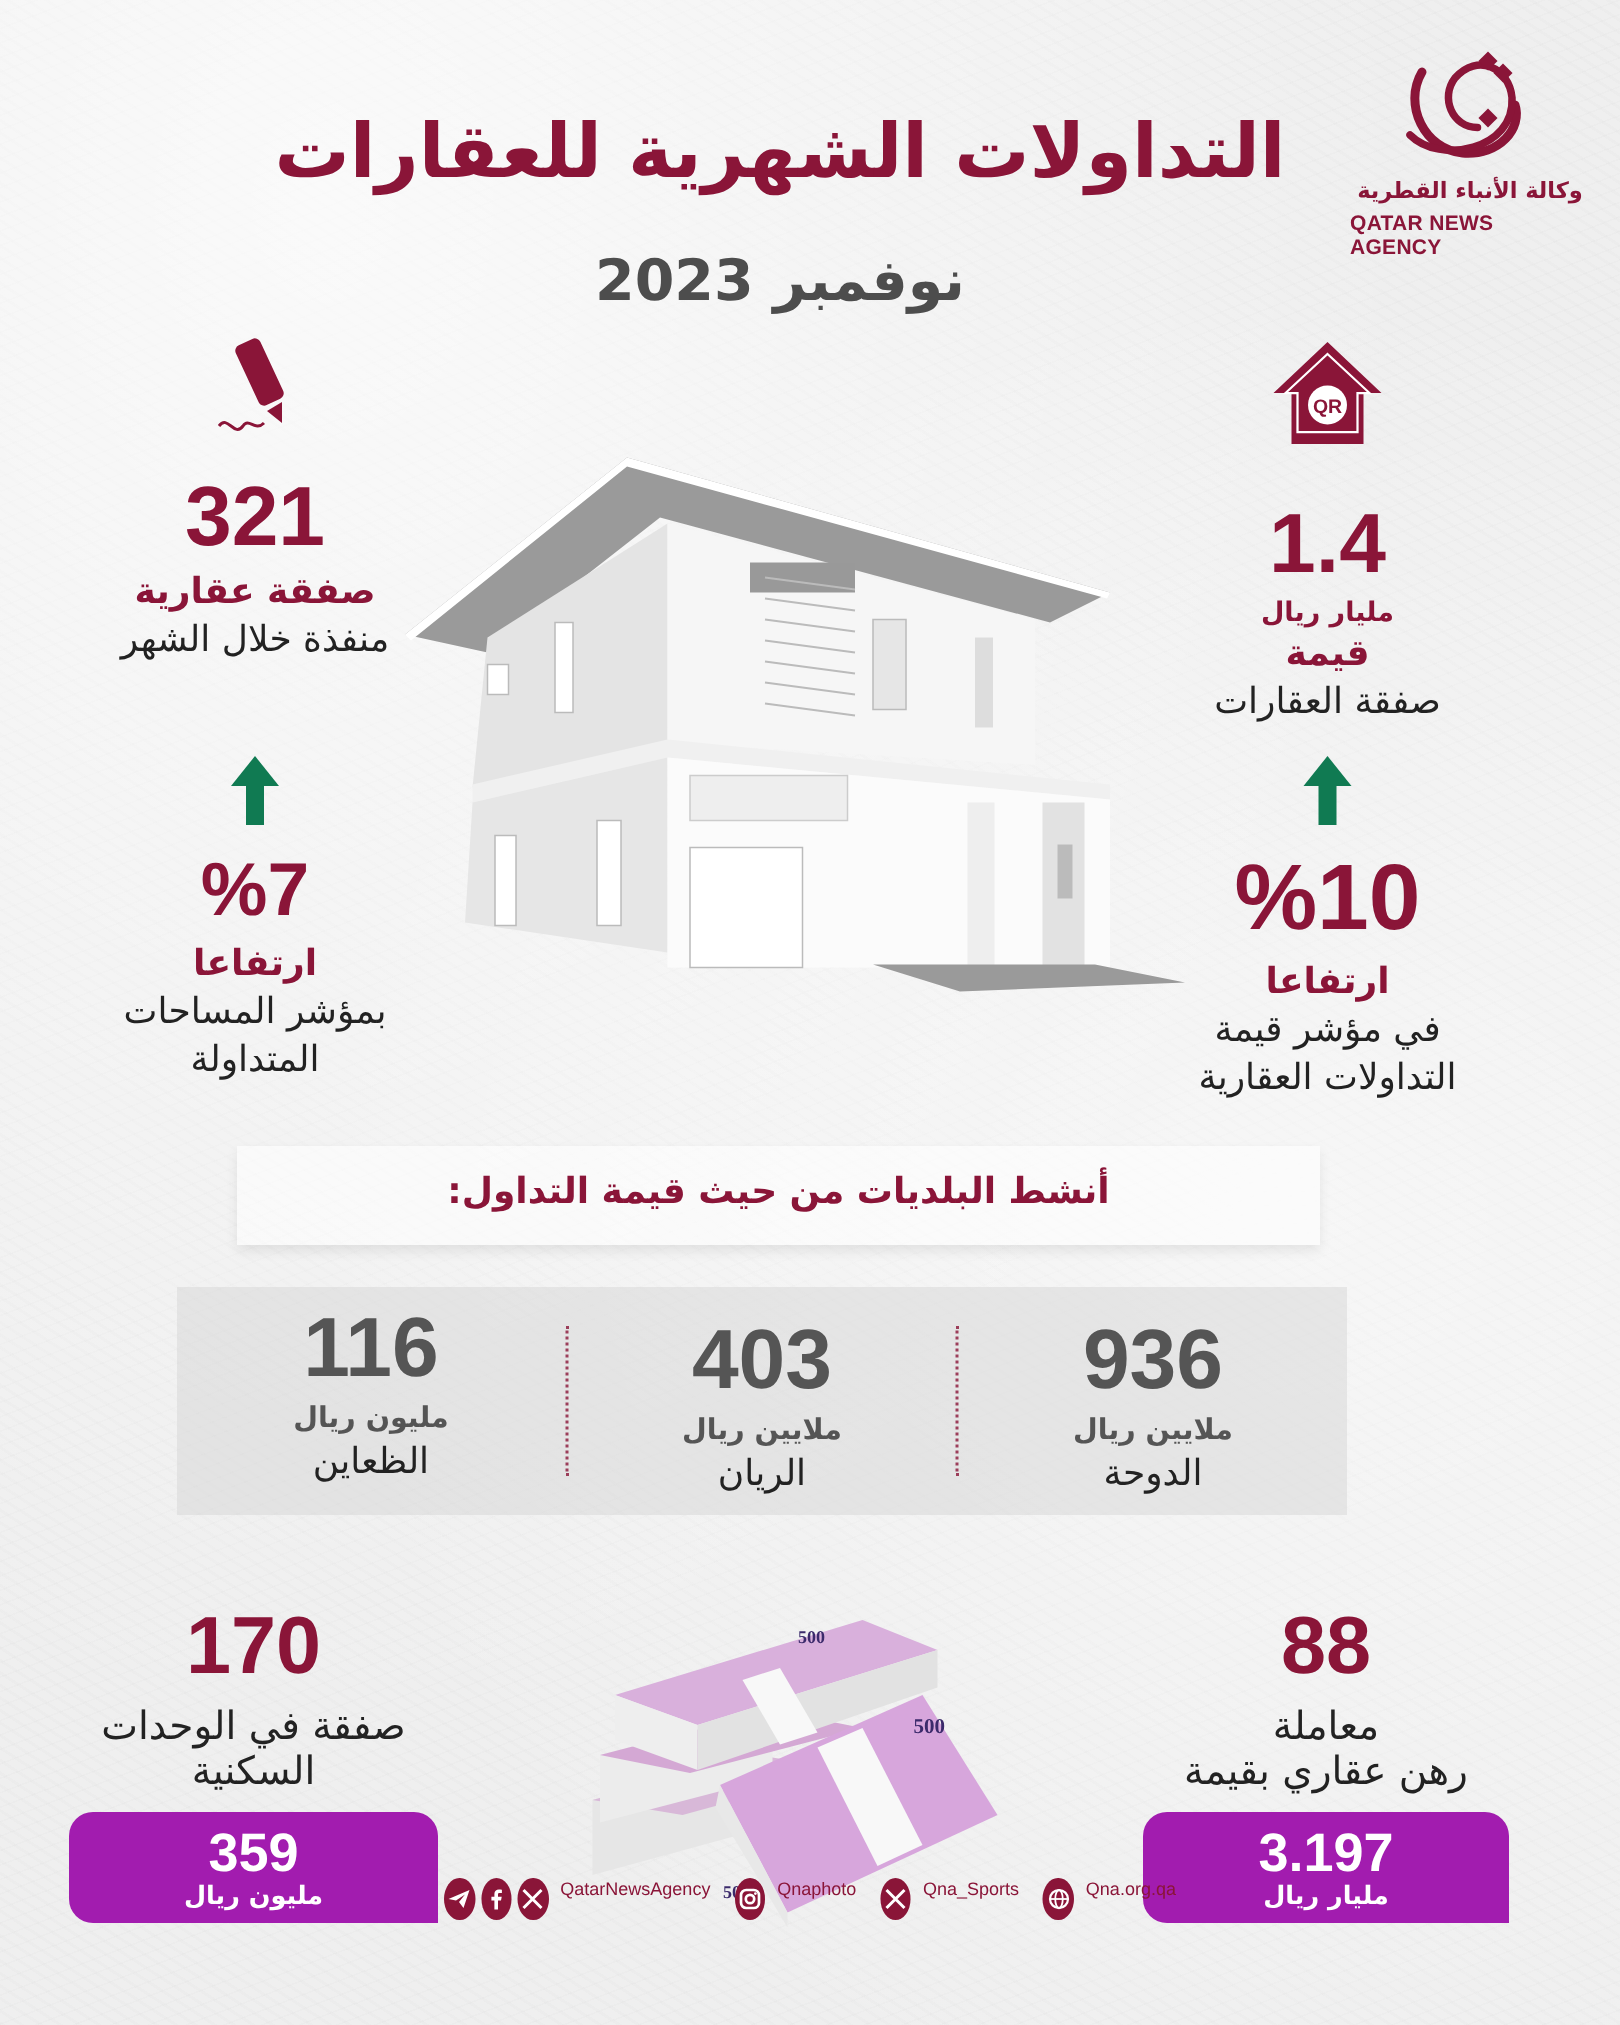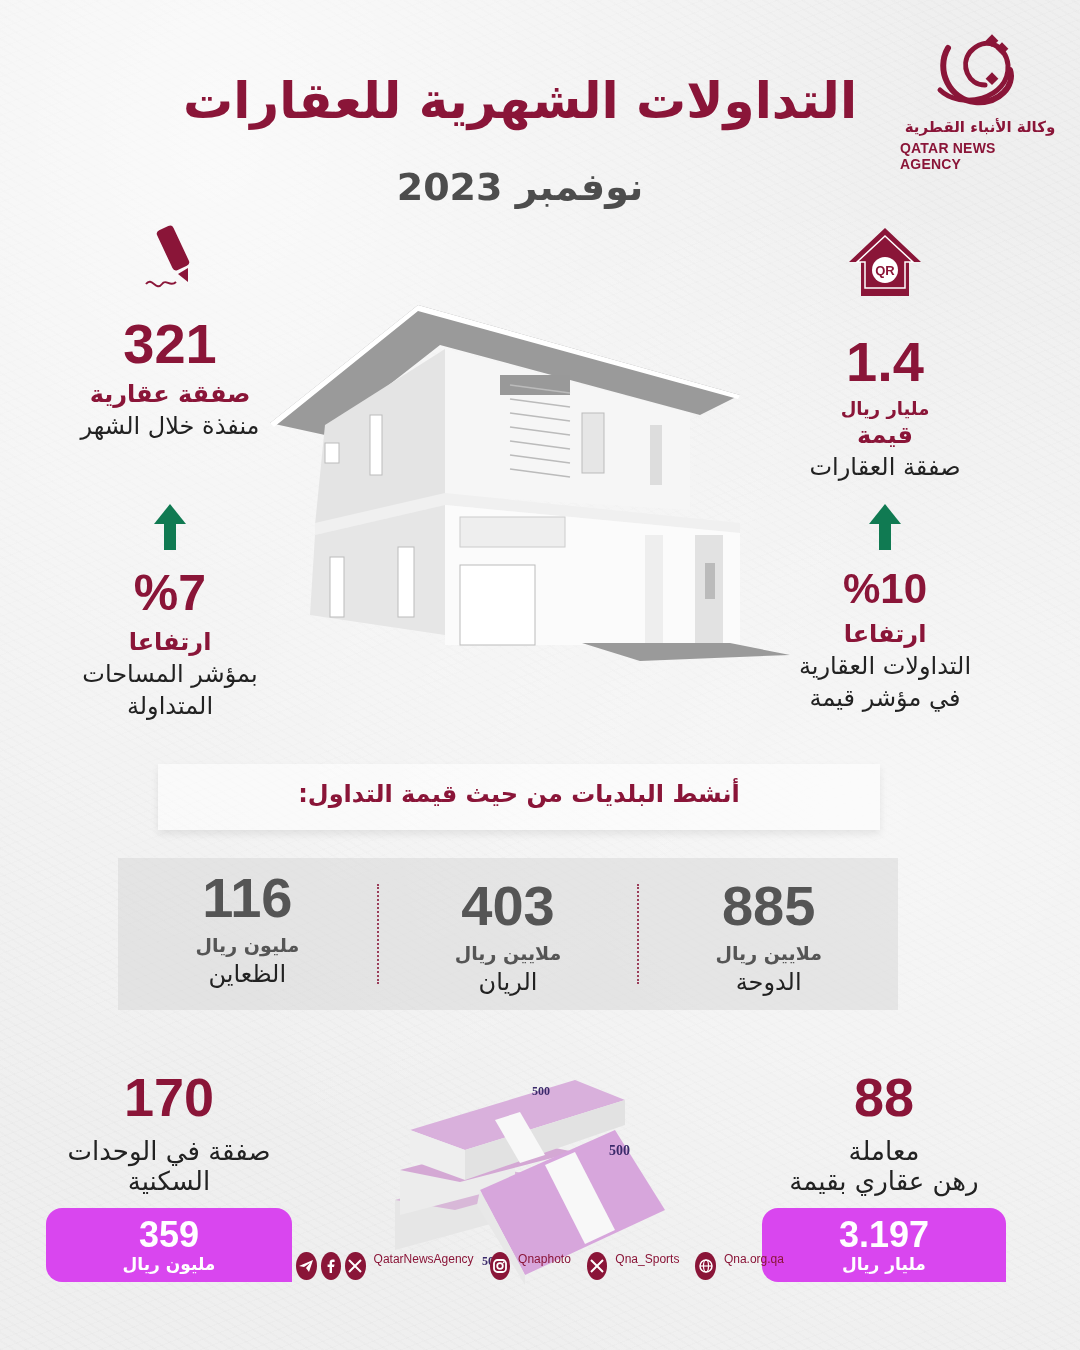--- a/index.html
+++ b/index.html
@@ -62,21 +62,21 @@
     display: flex; flex-direction: row;
   }
   .muni-item { flex: 1; text-align: center; padding-top: 18px; }
   .muni-num { font-family: "Liberation Sans", sans-serif; font-size: 56px; font-weight: bold; color: #555; line-height: 60px; direction: ltr; }
   .muni-unit { font-size: 19px; font-weight: bold; color: #555; margin-top: 6px; }
   .muni-name { font-size: 24px; color: #222; margin-top: 4px; }
   .muni-divider { width: 0; border-left: 2px dotted #8a1538; margin: 26px 0; opacity: 0.8; }
 
   
   .pill {
-    background: #d946ef; border-radius: 16px 16px 0 16px; color: #fff; text-align: center;
+    background: #a21caf; border-radius: 16px 16px 0 16px; color: #fff; text-align: center;
   }
   .pill-num { font-family: "Liberation Sans", sans-serif; font-size: 36px; font-weight: bold; line-height: 38px; padding-top: 8px; direction: ltr; }
   .pill-unit { font-size: 17px; font-weight: bold; line-height: 20px; }
 
   
   .footer { left: 296px; top: 1252px; width: 500px; height: 30px; display: flex; direction: ltr; gap: 4px; }
   .soc-circle { width: 28px; height: 28px; border-radius: 50%; background: #8a1538; display: inline-flex; align-items: center; justify-content: center; }
   .soc-label { font-family: "Liberation Sans", sans-serif; font-size: 12px; color: #8a1538; margin: 0 12px 0 4px; }
 </style>
 </head>
@@ -177,33 +177,33 @@
   <div class="unit-bold" style="font-size:24px; margin-top:10px;">ارتفاعا</div>
   <div class="desc" style="font-size:24px; margin-top:4px;">بمؤشر المساحات</div>
   <div class="desc" style="font-size:24px; margin-top:4px;">المتداولة</div>
 </div>
 
 <div class="abs stat-col" style="left:780px; top:504px; width:210px;">
   <div>
     <div class="arrow-up"></div>
     <div class="arrow-stem"></div>
   </div>
-  <div class="big-num" style="font-size:42px; margin-top:18px;">%10</div>
+  <div class="big-num" style="font-size:62px; margin-top:18px;">%10</div>
   <div class="unit-bold" style="font-size:24px; margin-top:10px;">ارتفاعا</div>
+  <div class="desc" style="font-size:24px; margin-top:4px;">في مؤشر قيمة</div>
   <div class="desc" style="font-size:24px; margin-top:4px;">التداولات العقارية</div>
-  <div class="desc" style="font-size:24px; margin-top:4px;">في مؤشر قيمة</div>
 </div>
 
 <div class="abs section-band">
   <div class="section-title">أنشط البلديات من حيث قيمة التداول:</div>
 </div>
 
 <div class="abs muni-band">
   <div class="muni-item">
-    <div class="muni-num">885</div>
+    <div class="muni-num">936</div>
     <div class="muni-unit">ملايين ريال</div>
     <div class="muni-name">الدوحة</div>
   </div>
   <div class="muni-divider"></div>
   <div class="muni-item">
     <div class="muni-num">403</div>
     <div class="muni-unit">ملايين ريال</div>
     <div class="muni-name">الريان</div>
   </div>
   <div class="muni-divider"></div>

